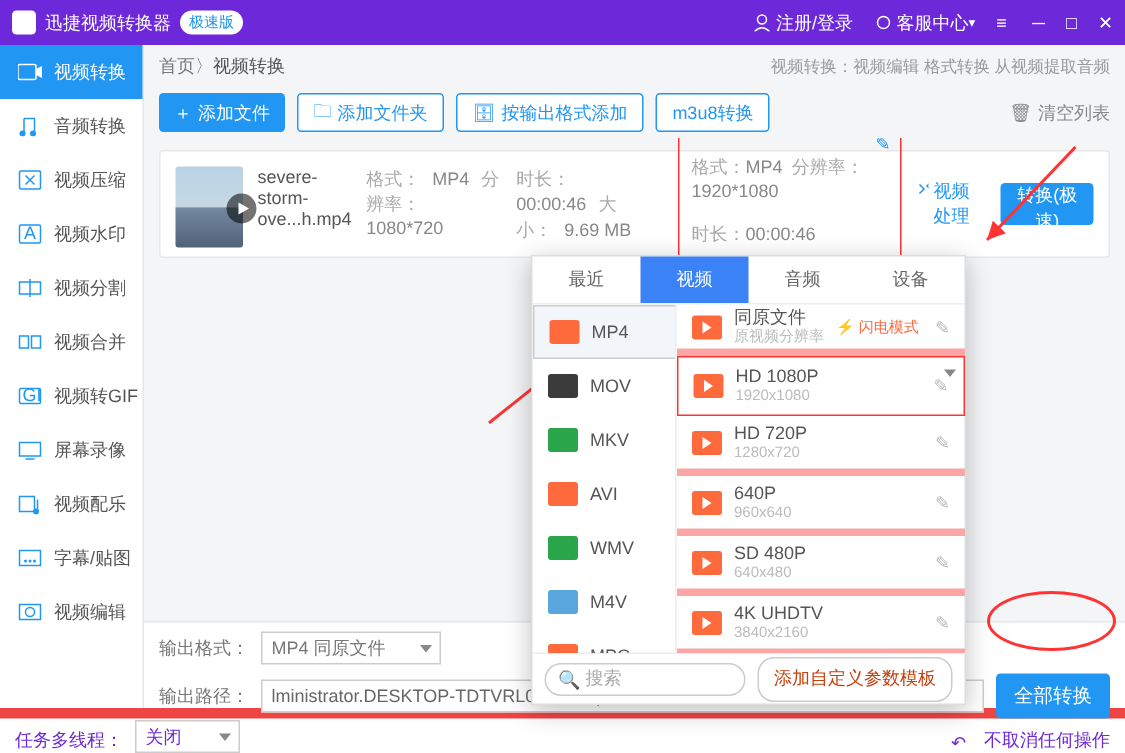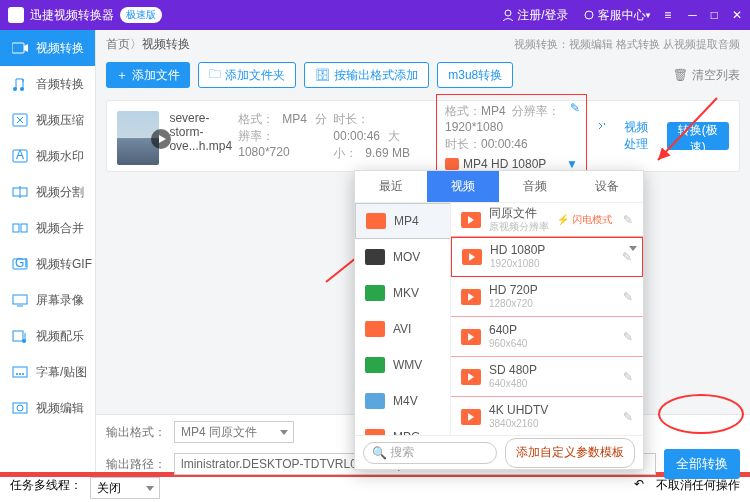--- a/index.html
+++ b/index.html
@@ -33,46 +33,46 @@
 .thumb .play{position:absolute;left:34px;top:18px;width:20px;height:20px;border-radius:50%;background:rgba(0,0,0,.55);display:flex;align-items:center;justify-content:center}
 .thumb .play::after{content:"";border-left:7px solid #fff;border-top:4px solid transparent;border-bottom:4px solid transparent;margin-left:2px}
 .fileinfo{display:flex;flex-direction:row;gap:4px;color:#aaa;font-size:11px}
 .fileinfo .fname{color:#555;font-size:12px}
 .fileinfo .row span{margin-right:8px}
 .fileinfo .val{color:#888}
 .rightpanel{margin-left:auto;display:flex;align-items:center;gap:10px}
 .outbox{border:1px solid #f33;padding:6px 8px;width:194px;position:relative}
 .outbox .fname2{color:#555;font-size:12px}
 .outbox .editico{position:absolute;right:6px;top:6px;color:#2196f3;cursor:pointer}
-.outbox .row{color:#aaa;font-size:11px;margin-top:2px}
+.outbox .row{color:#aaa;font-size:11px;margin-top:14px}
 .outbox .val{color:#888}
 .outbox .presetrow{display:flex;align-items:center;margin-top:4px;color:#555}
 .outbox .presetrow .caret{margin-left:auto;color:#2196f3;cursor:pointer}
-.vproc{color:#2196f3;font-size:11px;display:flex;gap:19px;cursor:pointer}
+.vproc{color:#2196f3;font-size:11px;display:flex;gap:3px;cursor:pointer}
 .convbtn{background:#2196f3;color:#fff;height:28px;padding:0 10px;border:none;border-radius:3px;cursor:pointer}
 .footer{height:58px;background:#fff;border-top:1px solid #e6e6e6;padding:6px 10px;display:flex;flex-direction:column;gap:6px}
 .footer .frow{display:flex;align-items:center;gap:8px;color:#777}
 .sel{height:22px;border:1px solid #ccc;padding:0 18px 0 6px;background:#fff;position:relative;min-width:120px;display:flex;align-items:center;cursor:pointer}
 .sel::after{content:"";position:absolute;right:5px;top:8px;border-left:4px solid transparent;border-right:4px solid transparent;border-top:5px solid #888}
 .pathbox{flex:1;height:22px;border:1px solid #ccc;background:#fff;padding:0 6px;display:flex;align-items:center;color:#666;overflow:hidden;white-space:nowrap}
 .allbtn{background:#2196f3;color:#fff;height:30px;width:76px;border:none;border-radius:3px;cursor:pointer;font-size:13px}
 .allcircle{position:absolute;right:6px;bottom:38px;width:86px;height:40px;border:2px solid #f33;border-radius:50%/50%;pointer-events:none}
-.taskbar{height:30px;background:#fff;border-top:5px solid #ef4444;display:flex;align-items:flex-start;padding:0 10px;color:#000000;gap:8px}
+.taskbar{height:30px;background:#fff;border-top:7px solid #ef4444;display:flex;align-items:flex-end;padding:0 10px;color:#6d28d9;gap:8px}
 .popup{position:absolute;left:354px;top:170px;width:290px;height:300px;background:#fff;border:1px solid #ddd;box-shadow:0 4px 16px rgba(0,0,0,.25);display:flex;flex-direction:column}
 .tabs{display:flex;height:32px;border-bottom:1px solid #eee}
 .tab{flex:1;display:flex;align-items:center;justify-content:center;color:#666;cursor:pointer}
 .tab.active{background:#3b82f6;color:#fff}
 .popbody{flex:1;display:flex;overflow:hidden}
 .fmtlist{width:96px;border-right:1px solid #eee;overflow:auto}
 .fmtitem{height:36px;display:flex;align-items:center;gap:8px;padding-left:10px;color:#555;cursor:pointer}
 .fmtitem.sel{background:#f2f6fb}
 .fmtico{width:20px;height:16px;border-radius:2px;display:inline-block;position:relative}
 .fmtico::after{content:"";position:absolute;right:-2px;bottom:-2px;width:11px;height:7px;font-size:7px;color:#fff}
 .reslist{flex:1;overflow:auto}
-.resitem{height:40px;display:flex;align-items:center;padding:0 10px;border-bottom:1px solid #fca5a5;cursor:pointer;gap:8px}
+.resitem{height:40px;display:flex;align-items:center;padding:0 10px;border-bottom:5px solid #fca5a5;cursor:pointer;gap:8px}
 .resitem .rico{width:20px;height:16px;background:#ff6a3d;border-radius:2px;position:relative;flex-shrink:0}
 .resitem .rico::after{content:"";position:absolute;left:7px;top:4px;border-left:6px solid #fff;border-top:4px solid transparent;border-bottom:4px solid transparent}
 .resitem .rtext{display:flex;flex-direction:column;line-height:14px}
 .resitem .rname{color:#555;font-size:12px}
 .resitem .rsub{color:#bbb;font-size:10px}
 .resitem .redit{margin-left:auto;color:#bbb;cursor:pointer}
 .resitem.sel{border:1px solid #f33}
 .resitem.first{height:34px}
 .resitem .lightning{color:#ff6a3d;font-size:10px}
 .popfoot{height:34px;border-top:1px solid #eee;display:flex;align-items:center;padding:0 8px;gap:8px}

